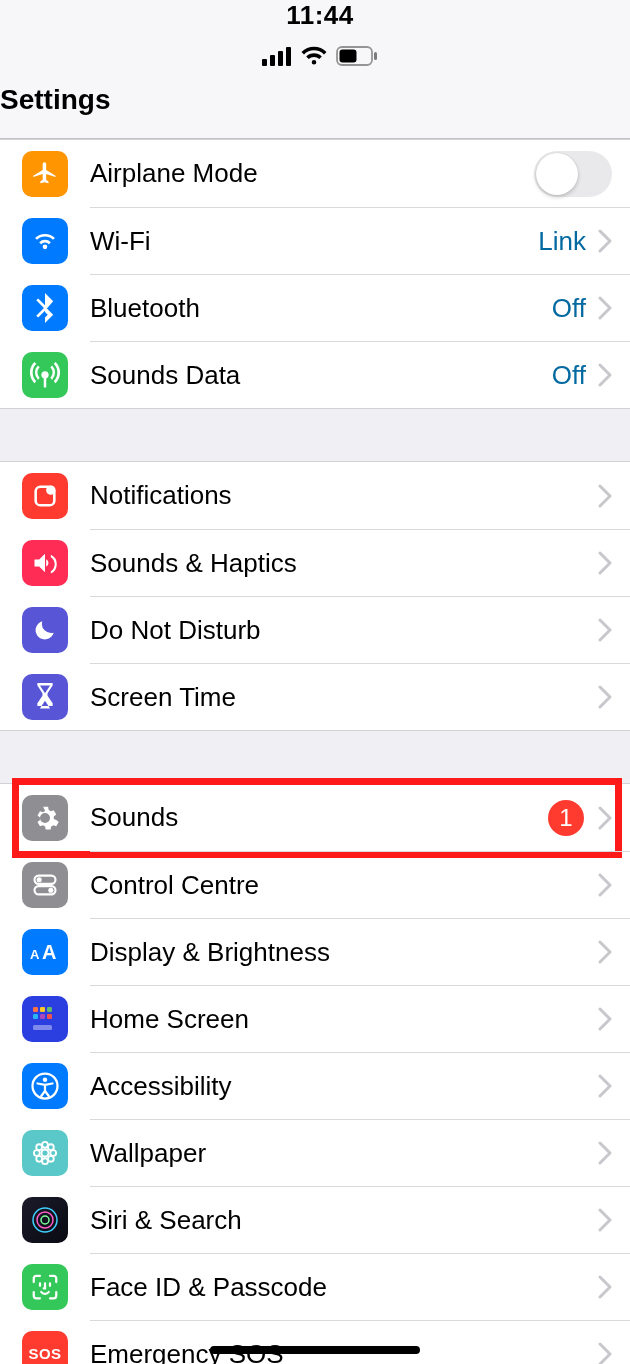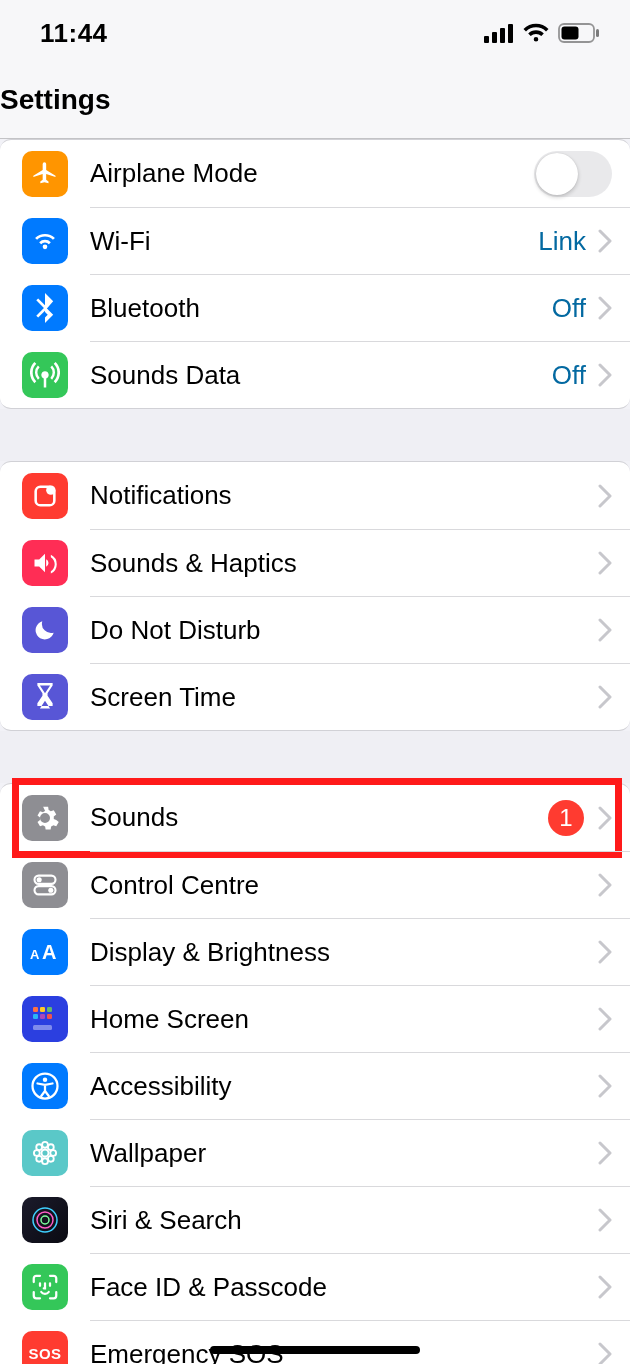--- a/index.html
+++ b/index.html
@@ -14,20 +14,21 @@
   }
 
   
   .status-bar {
     height: 66px;
     display: flex;
     justify-content: space-between;
     align-items: center;
     padding: 0 30px 0 40px;
     background: #f7f7f9;
+    flex-direction: column;
   }
   .status-time {
     font-size: 26px;
     font-weight: 600;
     letter-spacing: 0.5px;
   }
   .status-right { display: flex; align-items: center; gap: 8px; }
   .status-right svg { display: block; }
 
   
@@ -41,21 +42,20 @@
     font-weight: 600;
   }
 
   
   .section-gap { height: 52px; background: #efeff4; }
 
   .group {
     background: #fff;
     border-top: 0.5px solid #d1d1d6;
     border-bottom: 0.5px solid #d1d1d6;
-    border-radius: 11px;
   }
   .row {
     display: flex;
     align-items: center;
     min-height: 67px;
     padding-left: 22px;
     position: relative;
   }
   .row + .row .row-inner { border-top: 0.5px solid #d9d9dc; }
   .row-inner {

